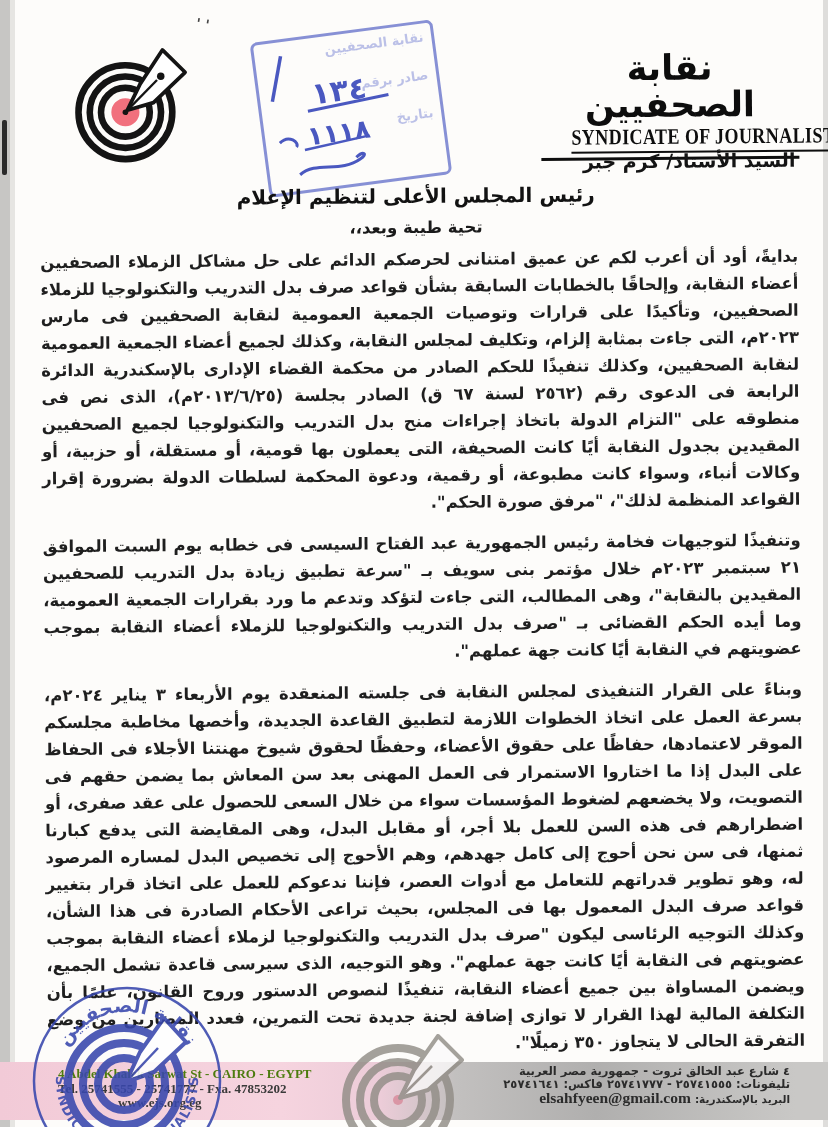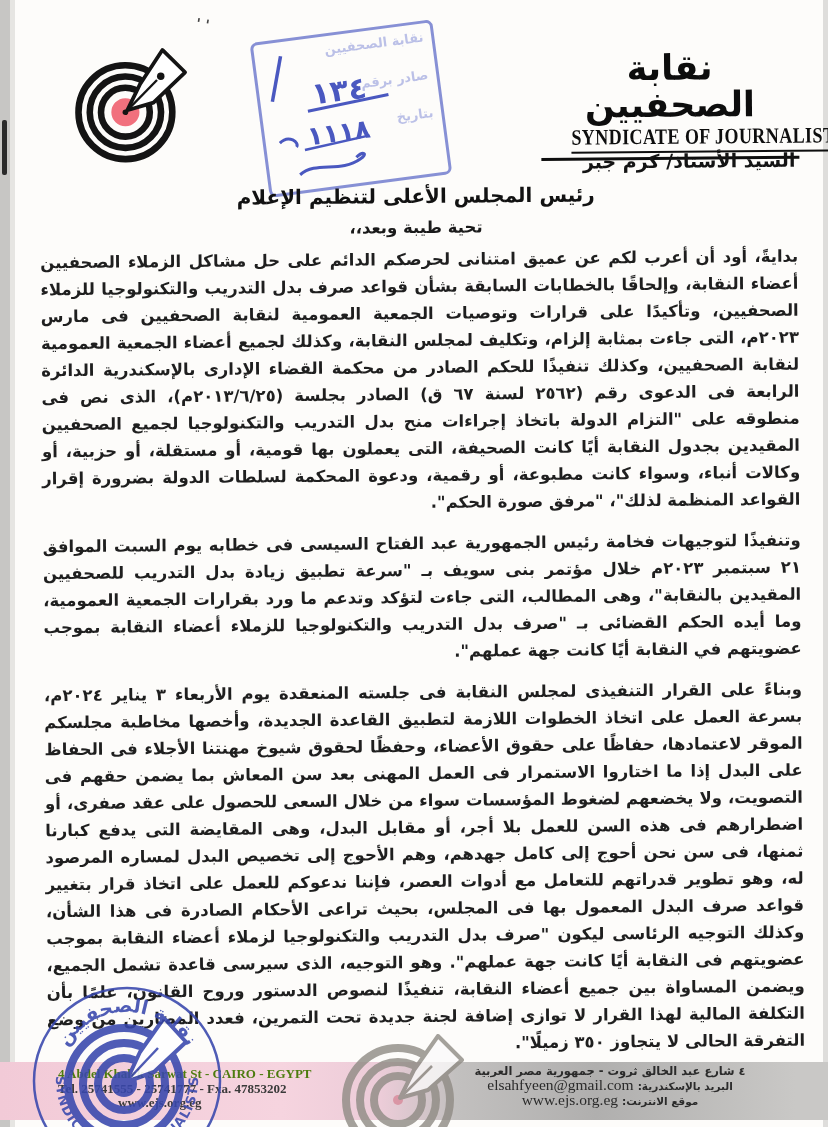--- a/index.html
+++ b/index.html
@@ -79,25 +79,25 @@
     background:linear-gradient(90deg,#f2cad7 0%,#f6d4df 34%,#ecccd8 46%,#c2c0bf 55%,#b0afae 72%,#c9c8c6 96%);
   }
   .footer-en{
     position:absolute;left:58px;top:1067px;width:330px;
     font-family:"Liberation Serif", serif;font-weight:700;color:#3a3a3a;
     font-size:13px;line-height:14.5px;
   }
   .footer-en .l1{color:#4d7c0f;}
   .footer-en .l4{margin-left:60px;}
   .footer-ar{
-    position:absolute;right:38px;top:1065px;width:360px;text-align:center;
+    position:absolute;right:38px;top:1065px;width:360px;text-align:right;
     direction:rtl;font-size:11.5px;font-weight:700;color:#2b2b2b;line-height:13px;
   }
   .footer-ar .big{
-    font-family:"Liberation Serif", serif;font-size:15.5px;font-weight:400;
+    font-family:"Liberation Serif", serif;font-size:15.5px;font-weight:700;
     direction:ltr;display:inline-block;
   }
   .footer-ar .lbl{font-size:10.5px;}
 
   .seal{position:absolute;left:26px;top:980px;width:202px;height:202px;}
   .watermark{position:absolute;left:330px;top:1032px;width:158px;height:128px;opacity:.8;}
 </style>
 </head>
 <body>
 
@@ -166,27 +166,24 @@
   </svg>
 
   <div class="footer-en">
     <div class="l1">4 Abdel Khalek Sarwat St - CAIRO - EGYPT</div>
     <div>Tel. 25741555 - 25741777 -  Fxa. 47853202</div>
     <div class="l4">www.ejs.org.eg</div>
   </div>
 
   <div class="footer-ar">
     <div>٤ شارع عبد الخالق ثروت - جمهورية مصر العربية</div>
+    <div>تليفونات: ٢٥٧٤١٥٥٥ - ٢٥٧٤١٧٧٧ فاكس: ٢٥٧٤١٦٤١</div>
     <div>
       <span class="lbl">البريد بالإسكندرية:</span>
       <span class="big">elsahfyeen@gmail.com</span>
-    </div>
-    <div>
-      <span class="lbl">موقع الانترنت:</span>
-      <span class="big">www.ejs.org.eg</span>
     </div>
   </div>
 
   <svg class="seal" viewBox="0 0 202 202" opacity="0.88">
     <defs>
       <path id="arcTop" d="M 32 101 A 69 69 0 0 1 170 101"></path>
       <path id="arcBottom" d="M 30 101 A 71 71 0 0 0 172 101"></path>
     </defs>
     <circle cx="101" cy="101" r="93" fill="none" stroke="#3847ad" stroke-width="2.5"></circle>
     <text font-size="19" font-weight="bold" fill="#3847ad">

